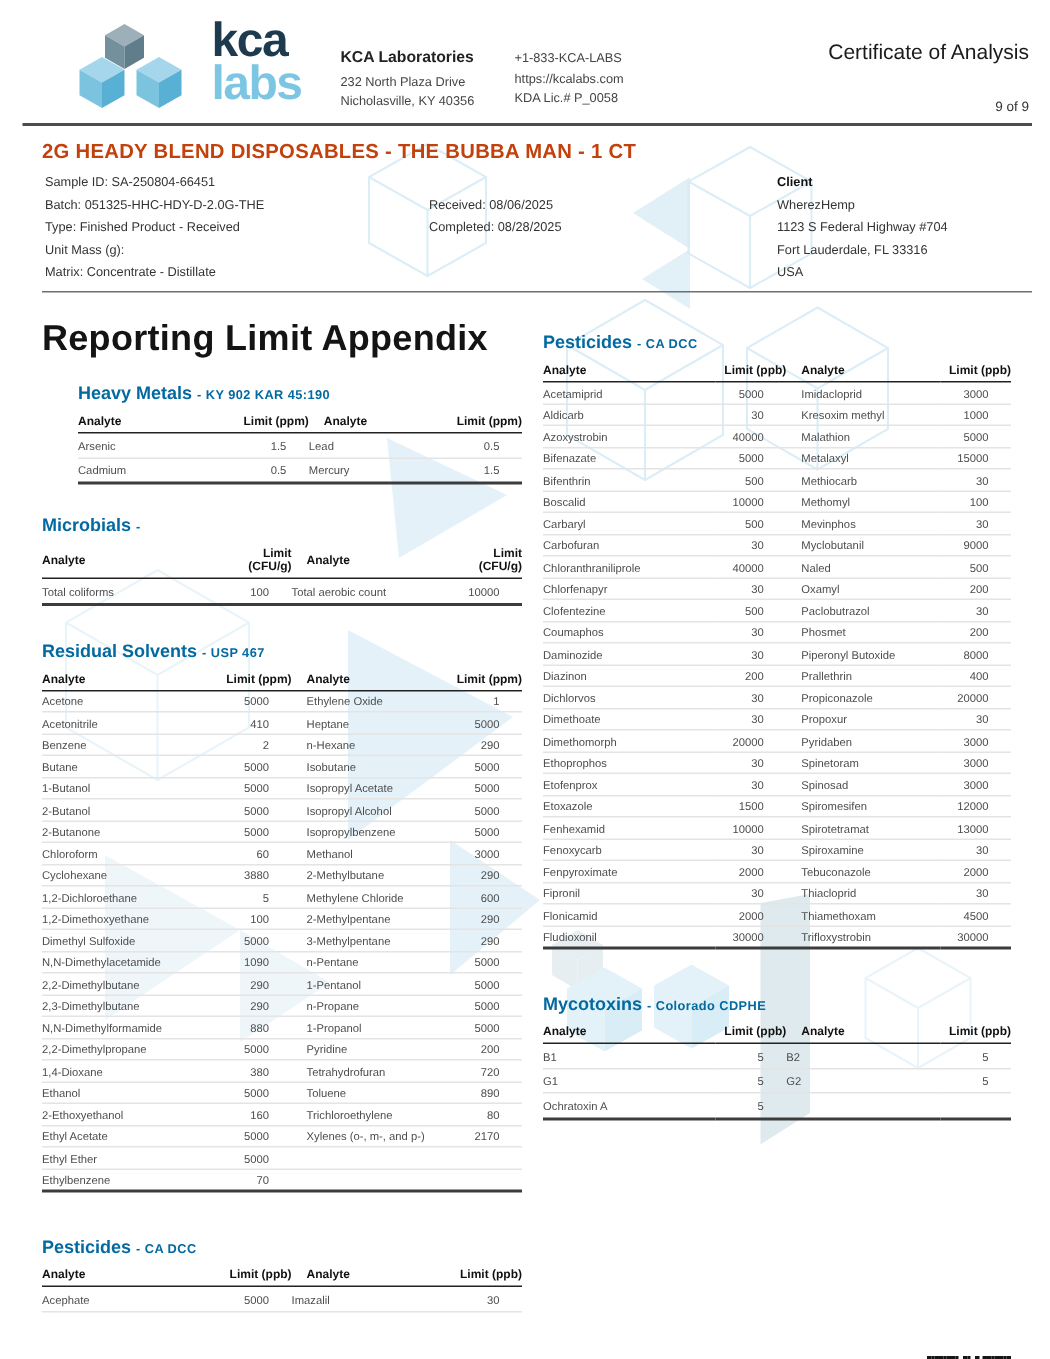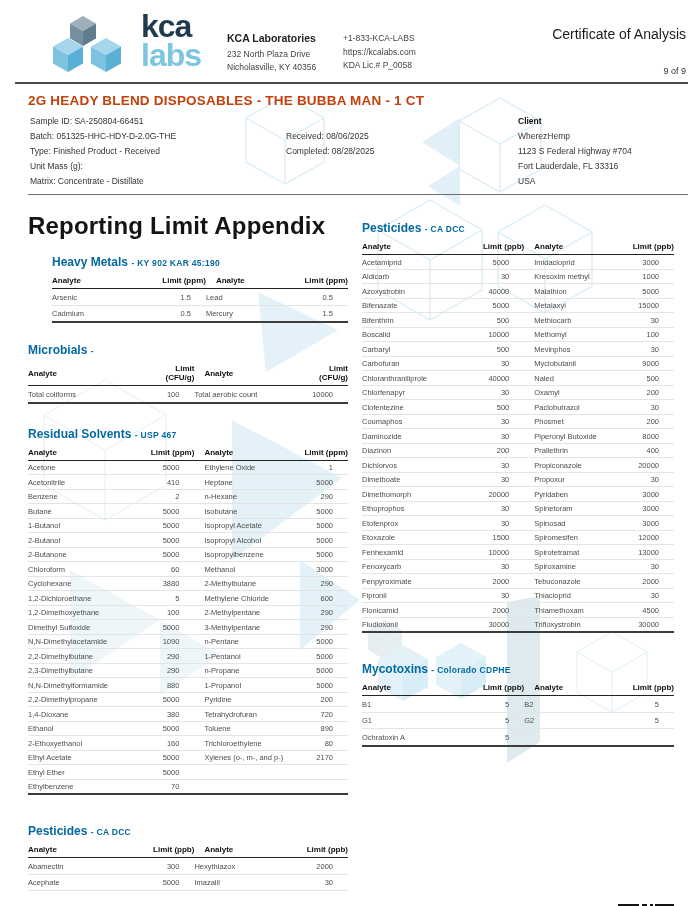--- a/index.html
+++ b/index.html
@@ -407,26 +407,20 @@
           <table class="rows-lg">
               <thead>
                 <tr>
                   <th class="analyte">Analyte</th>
                   <th class="limit">Limit (ppb)</th>
                   <th class="analyte">Analyte</th>
                   <th class="limit">Limit (ppb)</th>
                 </tr>
               </thead>
               <tbody>
-                <tr>
-                  <td class="analyte">Abamectin</td>
-                  <td class="limit">300</td>
-                  <td class="analyte">Hexythiazox</td>
-                  <td class="limit">2000</td>
-                </tr>
                 <tr>
                   <td class="analyte">Acephate</td>
                   <td class="limit">5000</td>
                   <td class="analyte">Imazalil</td>
                   <td class="limit">30</td>
                 </tr>
               </tbody>
             </table>
         </section>
       </div>

